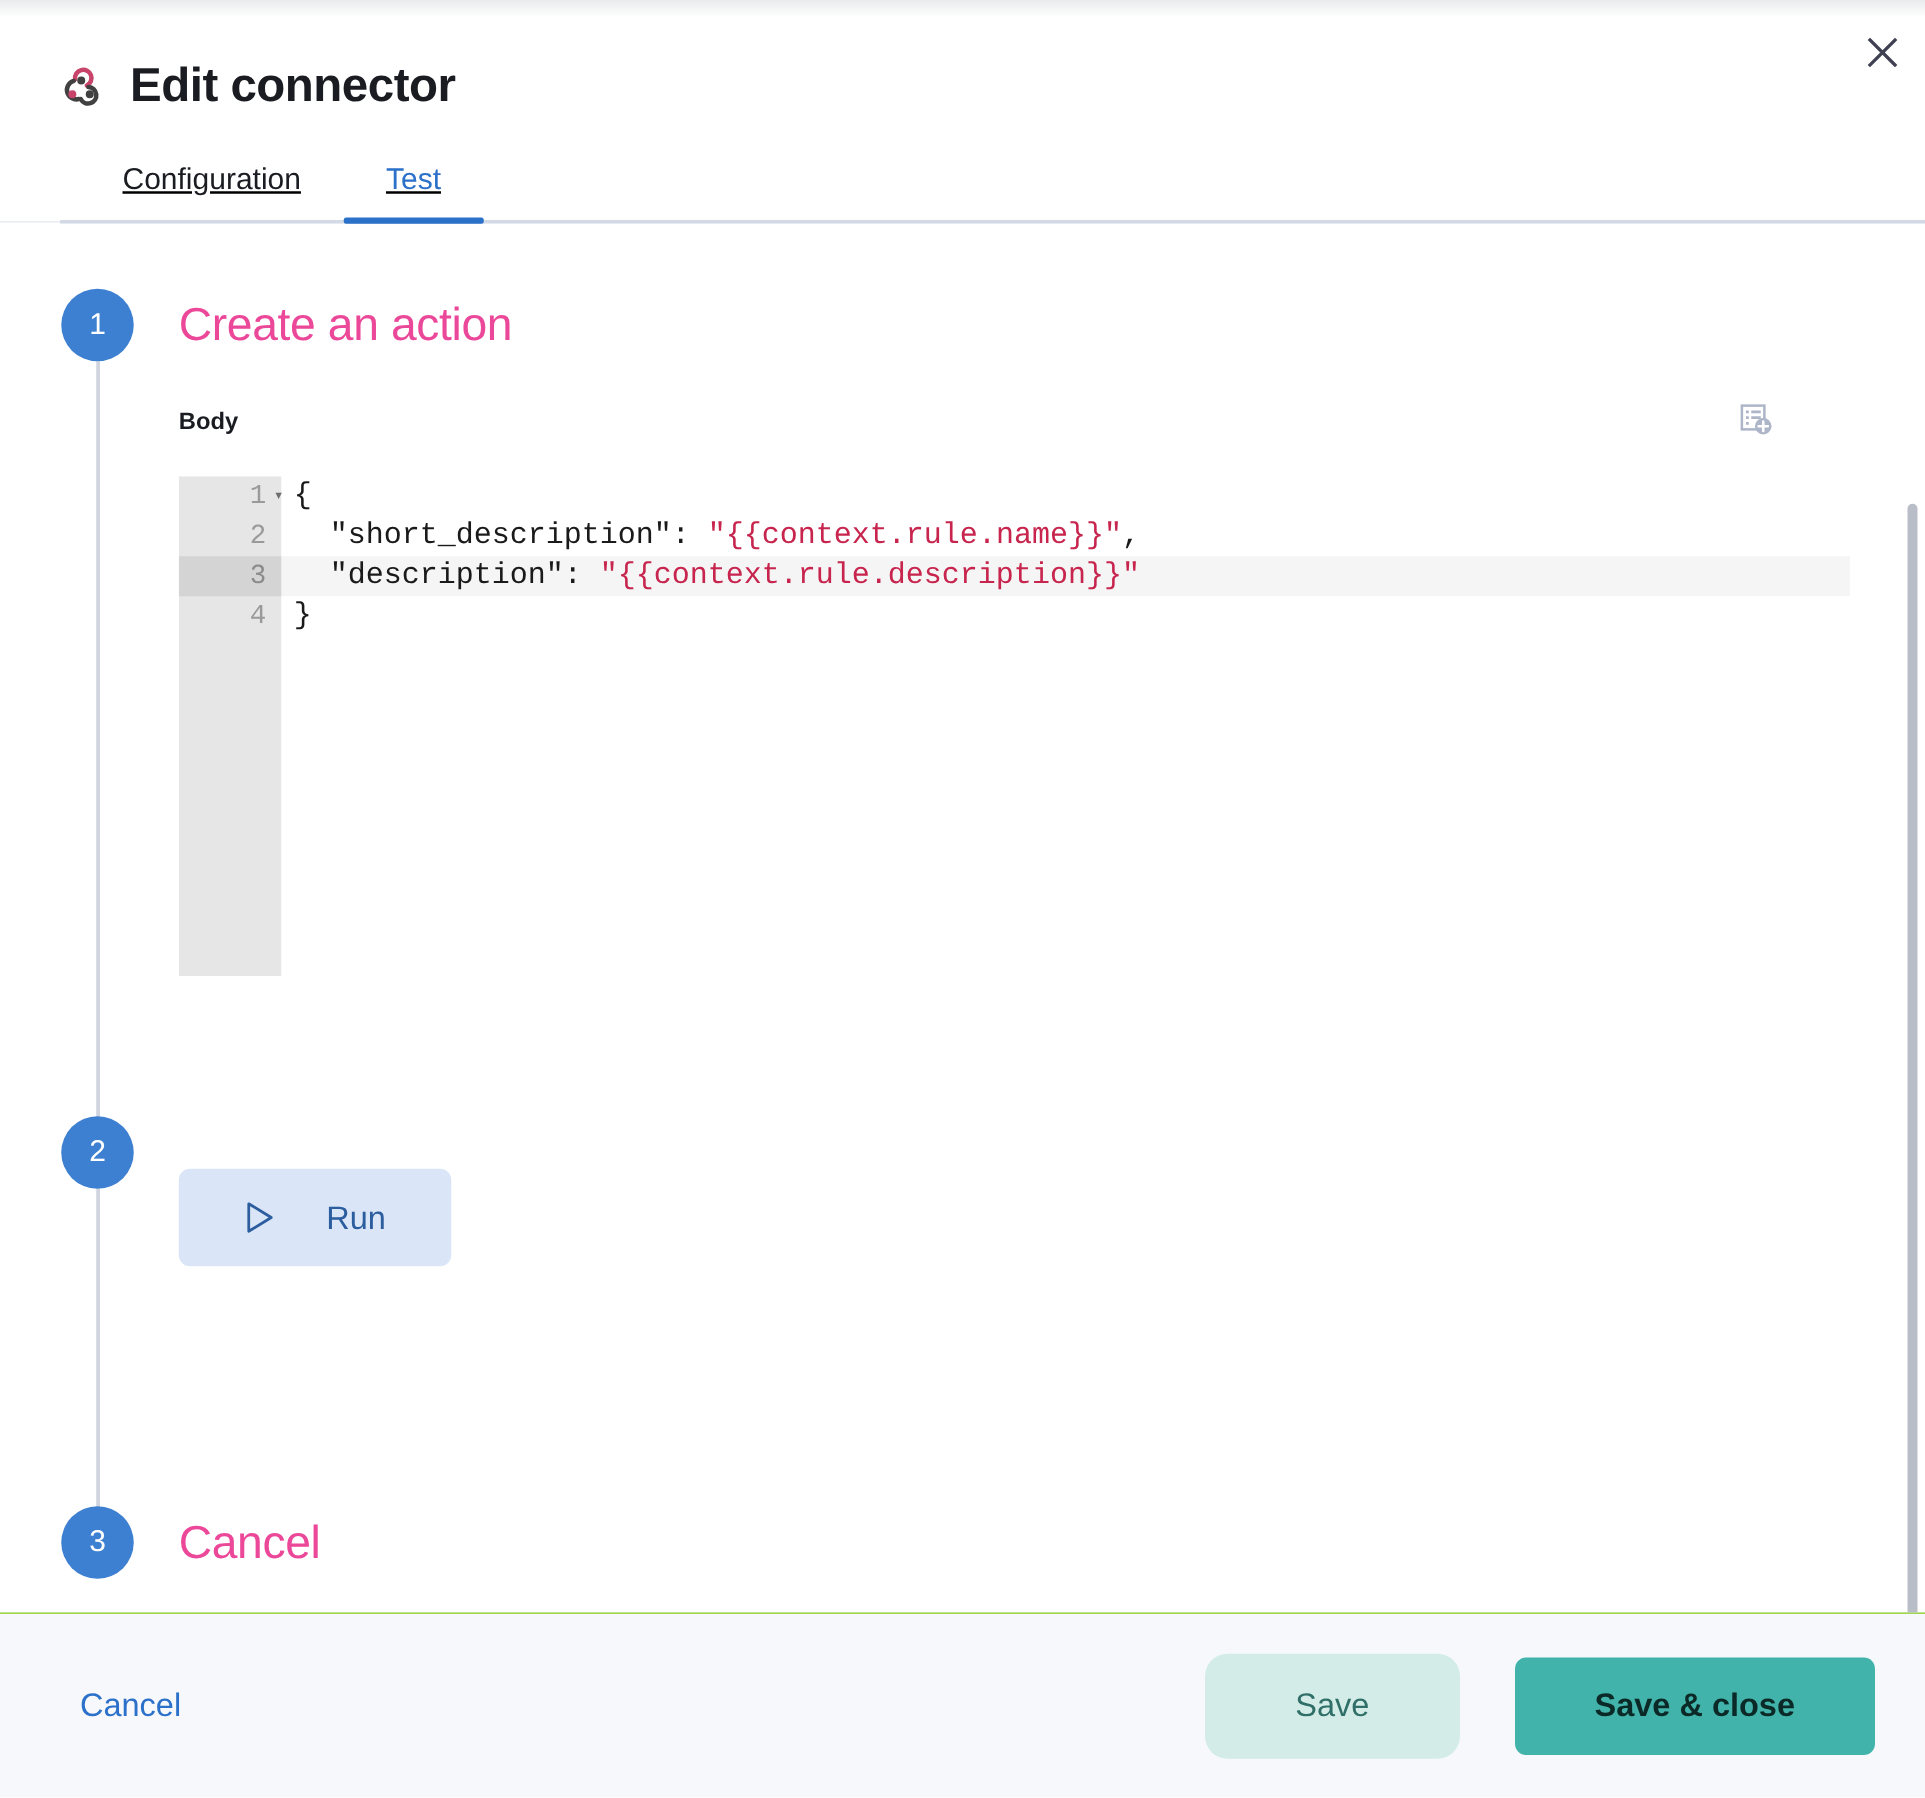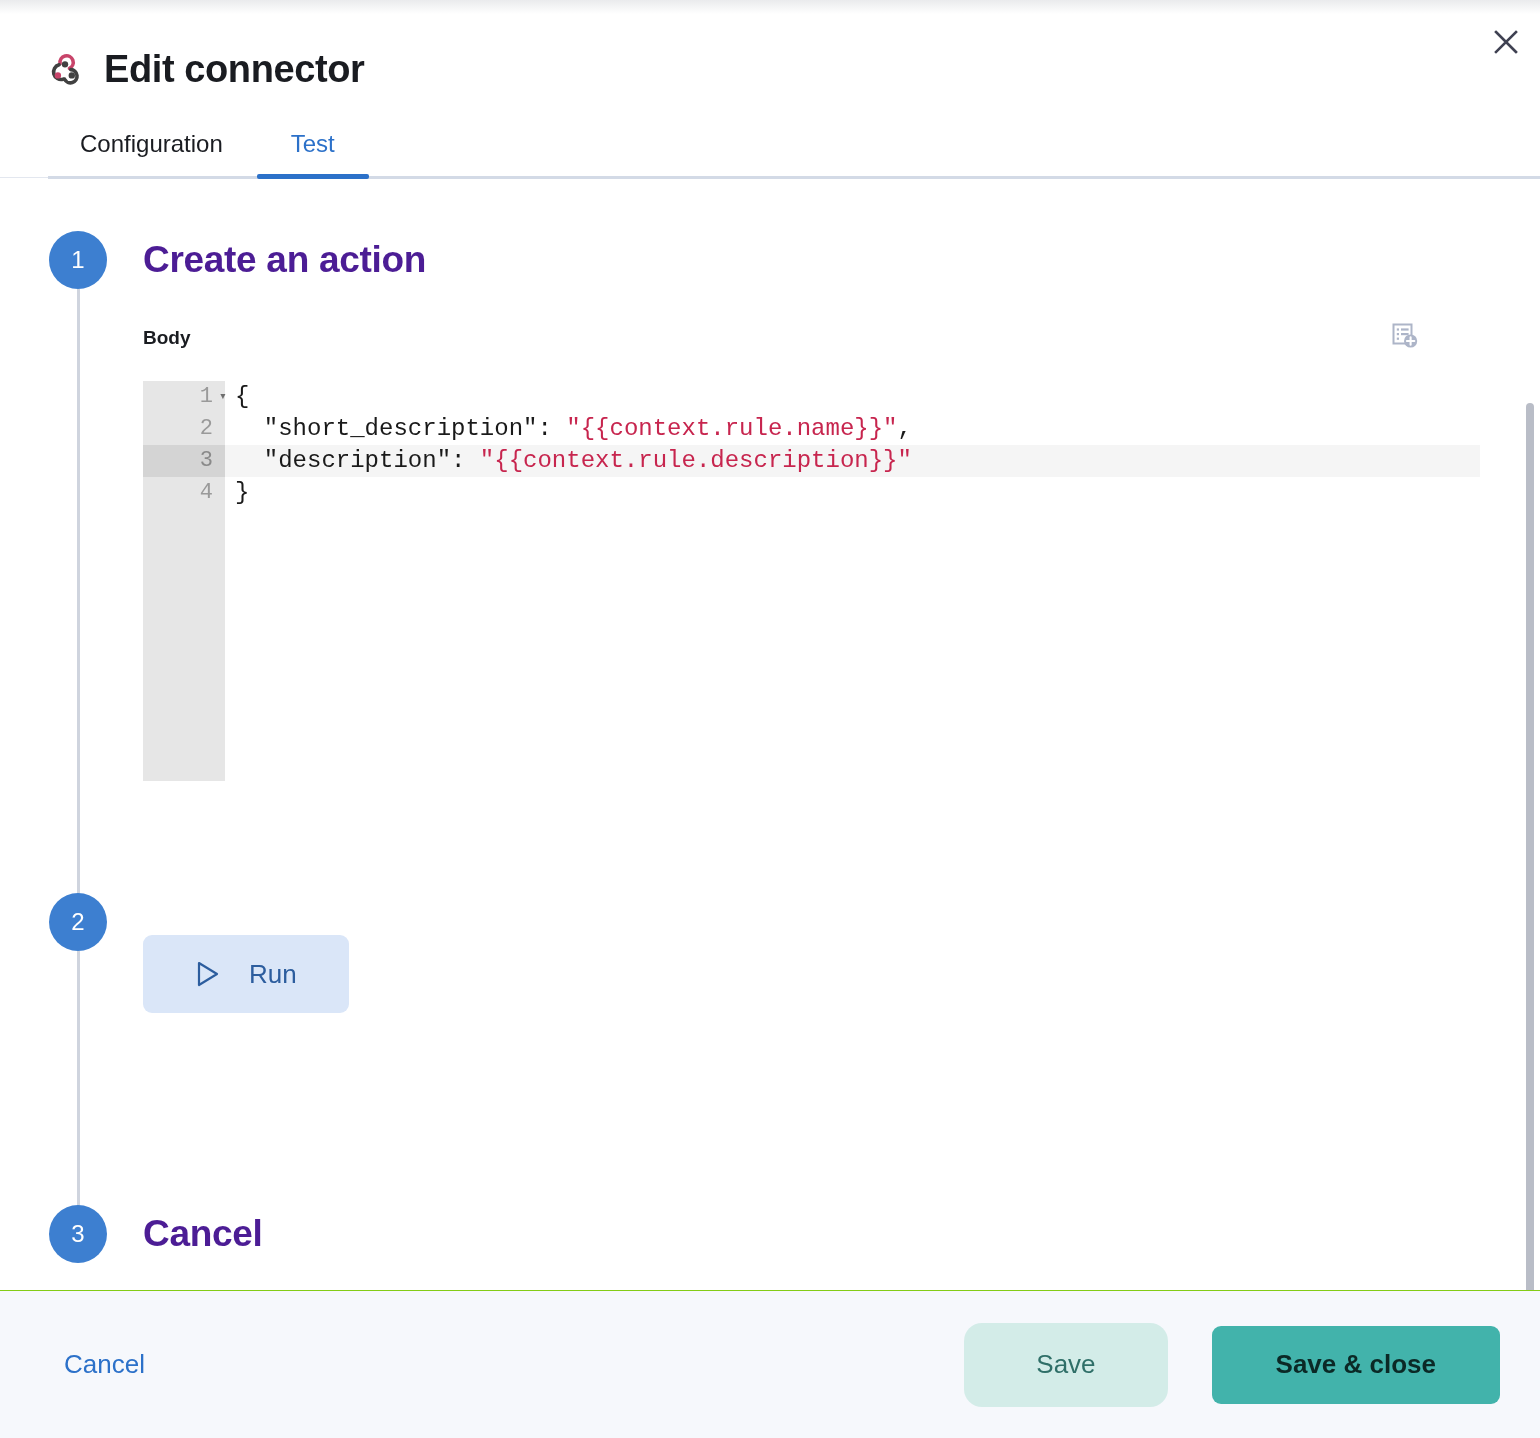--- a/index.html
+++ b/index.html
@@ -67,21 +67,22 @@
     font-weight: 700;
     color: #1a1c21;
     letter-spacing: -0.4px;
     line-height: 1;
     font-family: "Liberation Sans", sans-serif;
   }
 
   .tabs-wrap {
     position: relative;
     margin-top: 20px;
-    padding: 0 48px;
+    padding: 0 66px;
+    text-decoration: underline;
   }
   .tabs {
     display: flex;
     gap: 0;
     align-items: flex-end;
     position: relative;
     z-index: 2;
   }
   .tab {
     border: none;
@@ -156,22 +157,22 @@
   .step-line {
     position: absolute;
     left: 77px;
     top: 58px;
     width: 3px;
     background: #cfd4de;
     z-index: 1;
   }
   .step-title {
     font-size: 37px;
-    font-weight: 700;
-    color: #4c1d95;
+    font-weight: 400;
+    color: #ec4899;
     line-height: 58px;
     letter-spacing: -0.3px;
   }
 
   
   .step1-content { padding-top: 38px; }
   .field-label-row {
     display: flex;
     align-items: flex-start;
     justify-content: space-between;
@@ -260,21 +261,21 @@
     background: transparent;
   }
   .tok-str { color: #c7254e; }
   .tok-key { color: #1a1a1a; }
 
   
   .step2-content { padding-top: 42px; padding-bottom: 10px; }
   .run-btn {
     display: inline-flex;
     align-items: center;
-    gap: 28px;
+    gap: 40px;
     background: #dae6f8;
     border: none;
     border-radius: 9px;
     padding: 0 52px;
     height: 78px;
     cursor: pointer;
     color: #2c5d9e;
     font-size: 26px;
     font-family: "Liberation Sans", sans-serif;
   }

